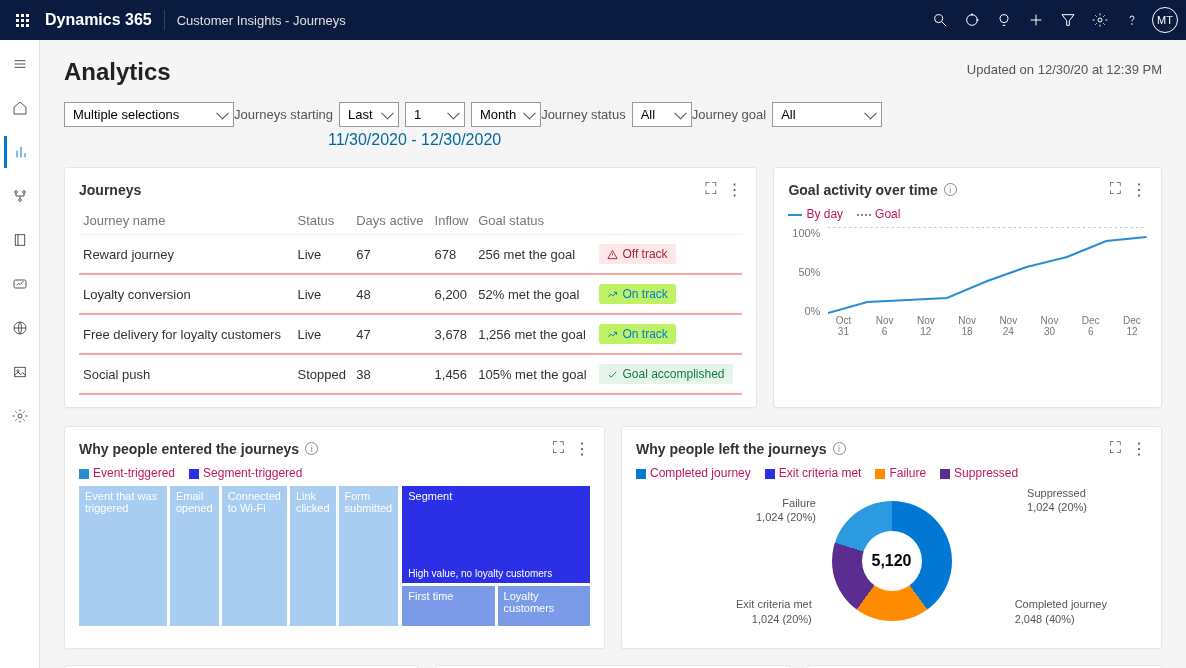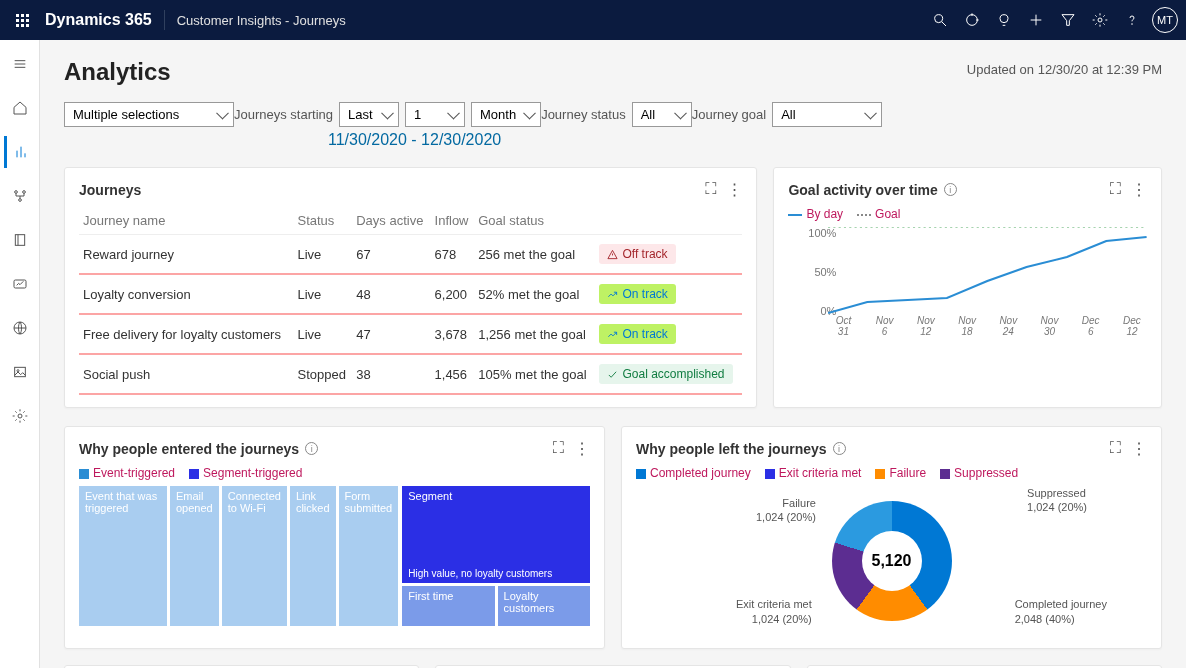--- a/index.html
+++ b/index.html
@@ -45,23 +45,23 @@
 .badge { display:inline-flex; align-items:center; gap:4px; padding:3px 8px; border-radius:3px; font-size:12px; }
 .badge.off { background:#fde7e9; color:#a4262c; }
 .badge.on { background:#bef264; color:#0078d4; }
 .badge.acc { background:#e6f5ec; color:#107c41; }
 .badge svg { width:11px; height:11px; stroke:currentColor; fill:none; stroke-width:2; }
 .legend { display:flex; gap:14px; font-size:12px; color:#be185d; margin-bottom:6px; }
 .legend .swatch { display:inline-block; width:10px; height:10px; margin-right:4px; vertical-align:middle; }
 .legend .dash { border-top:2px dotted #888; width:14px; display:inline-block; vertical-align:middle; margin-right:4px; }
 .legend .line { border-top:2px solid #2a8dd4; width:14px; display:inline-block; vertical-align:middle; margin-right:4px; }
 .chart { position:relative; height:110px; }
-.y-axis { position:absolute; left:16px; top:0; bottom:20px; width:36px; display:flex; flex-direction:column; justify-content:space-between; font-size:11px; color:#777; text-align:right; padding-right:4px; }
+.y-axis { position:absolute; left:0; top:0; bottom:20px; width:36px; display:flex; flex-direction:column; justify-content:space-between; font-size:11px; color:#777; text-align:right; padding-right:4px; }
 .plot { position:absolute; left:40px; right:0; top:0; bottom:20px; }
-.x-axis { position:absolute; left:40px; right:0; bottom:0; display:flex; justify-content:space-between; font-size:10px; color:#777;font-style:italic; }
+.x-axis { position:absolute; left:40px; right:0; bottom:0; display:flex; justify-content:space-between; font-size:10px; color:#777; }
 .x-axis span { text-align:center; width:30px; }
 .treemap { display:flex; gap:4px; height:140px; }
 .tm-left { flex:1.7; display:flex; flex-direction:row; gap:3px; }
 .tm-right { flex:1; display:flex; flex-direction:column; gap:3px; }
 .tm-cell { background:#a9cdf0; color:#fff; font-size:11px; padding:4px 6px; position:relative; }
 .tm-cell.dark { background:#2b2fe5; }
 .tm-cell.mid { background:#7b9be9; }
 .tm-sub { display:flex; gap:3px; flex:1; }
 .tm-sub .tm-cell { flex:1; }
 .donut-wrap { display:flex; align-items:center; justify-content:center; position:relative; height:150px; }

